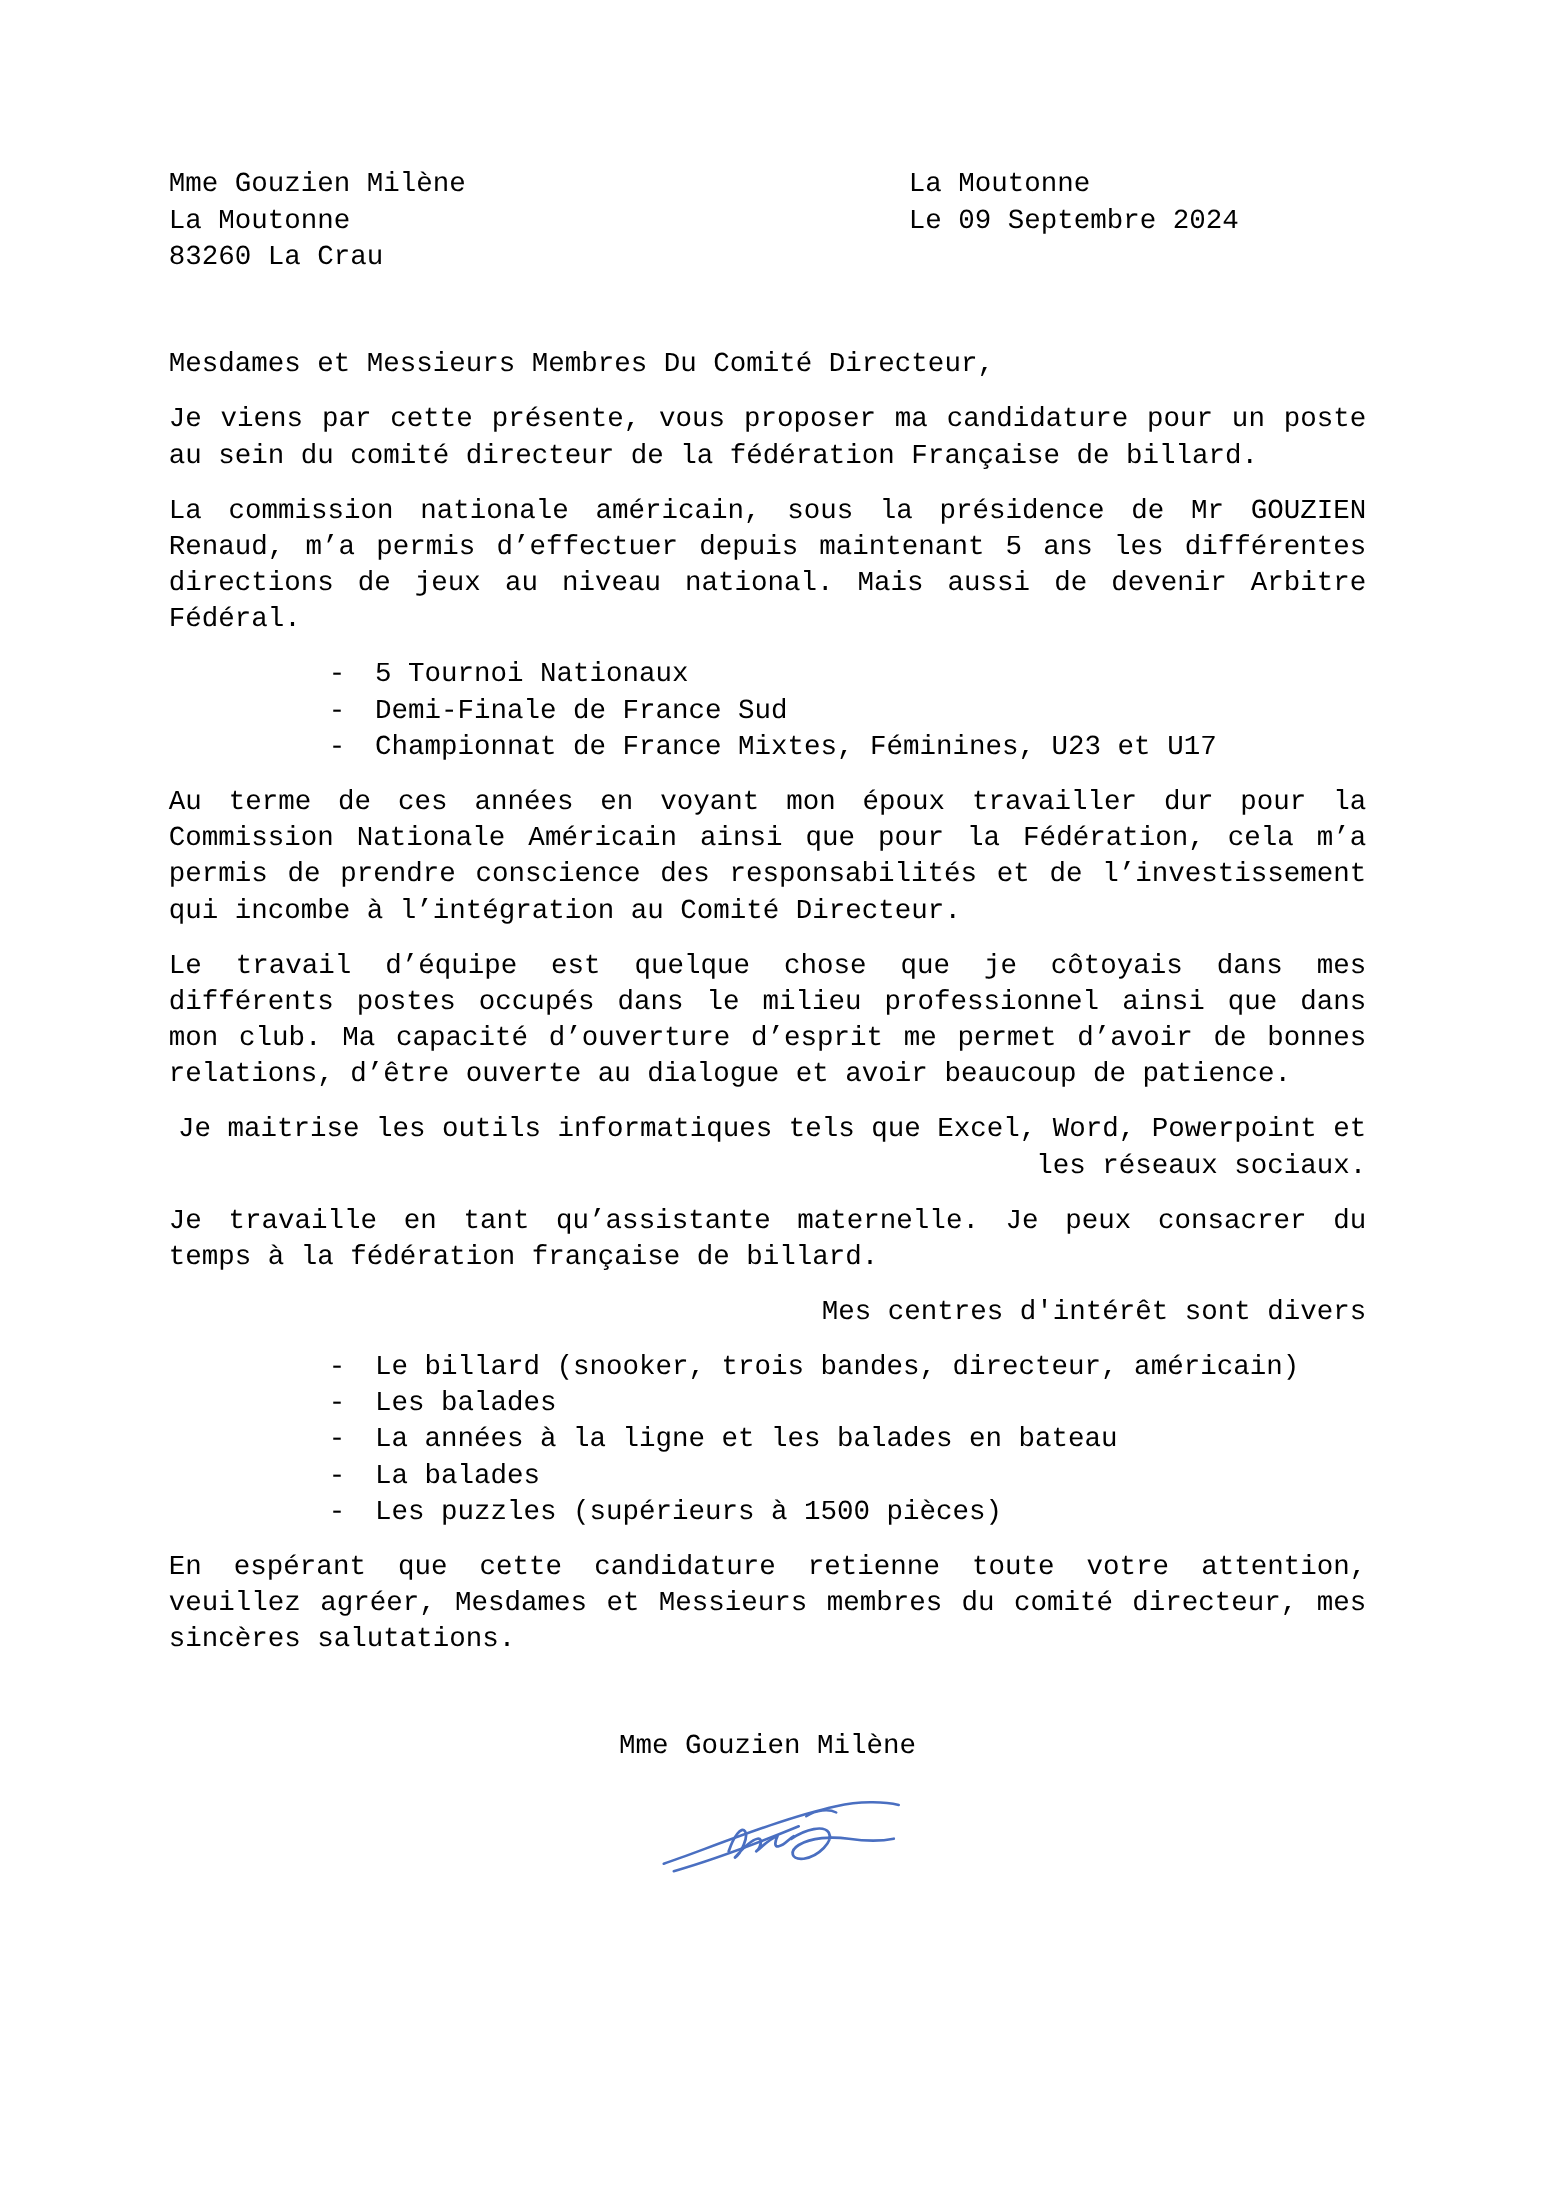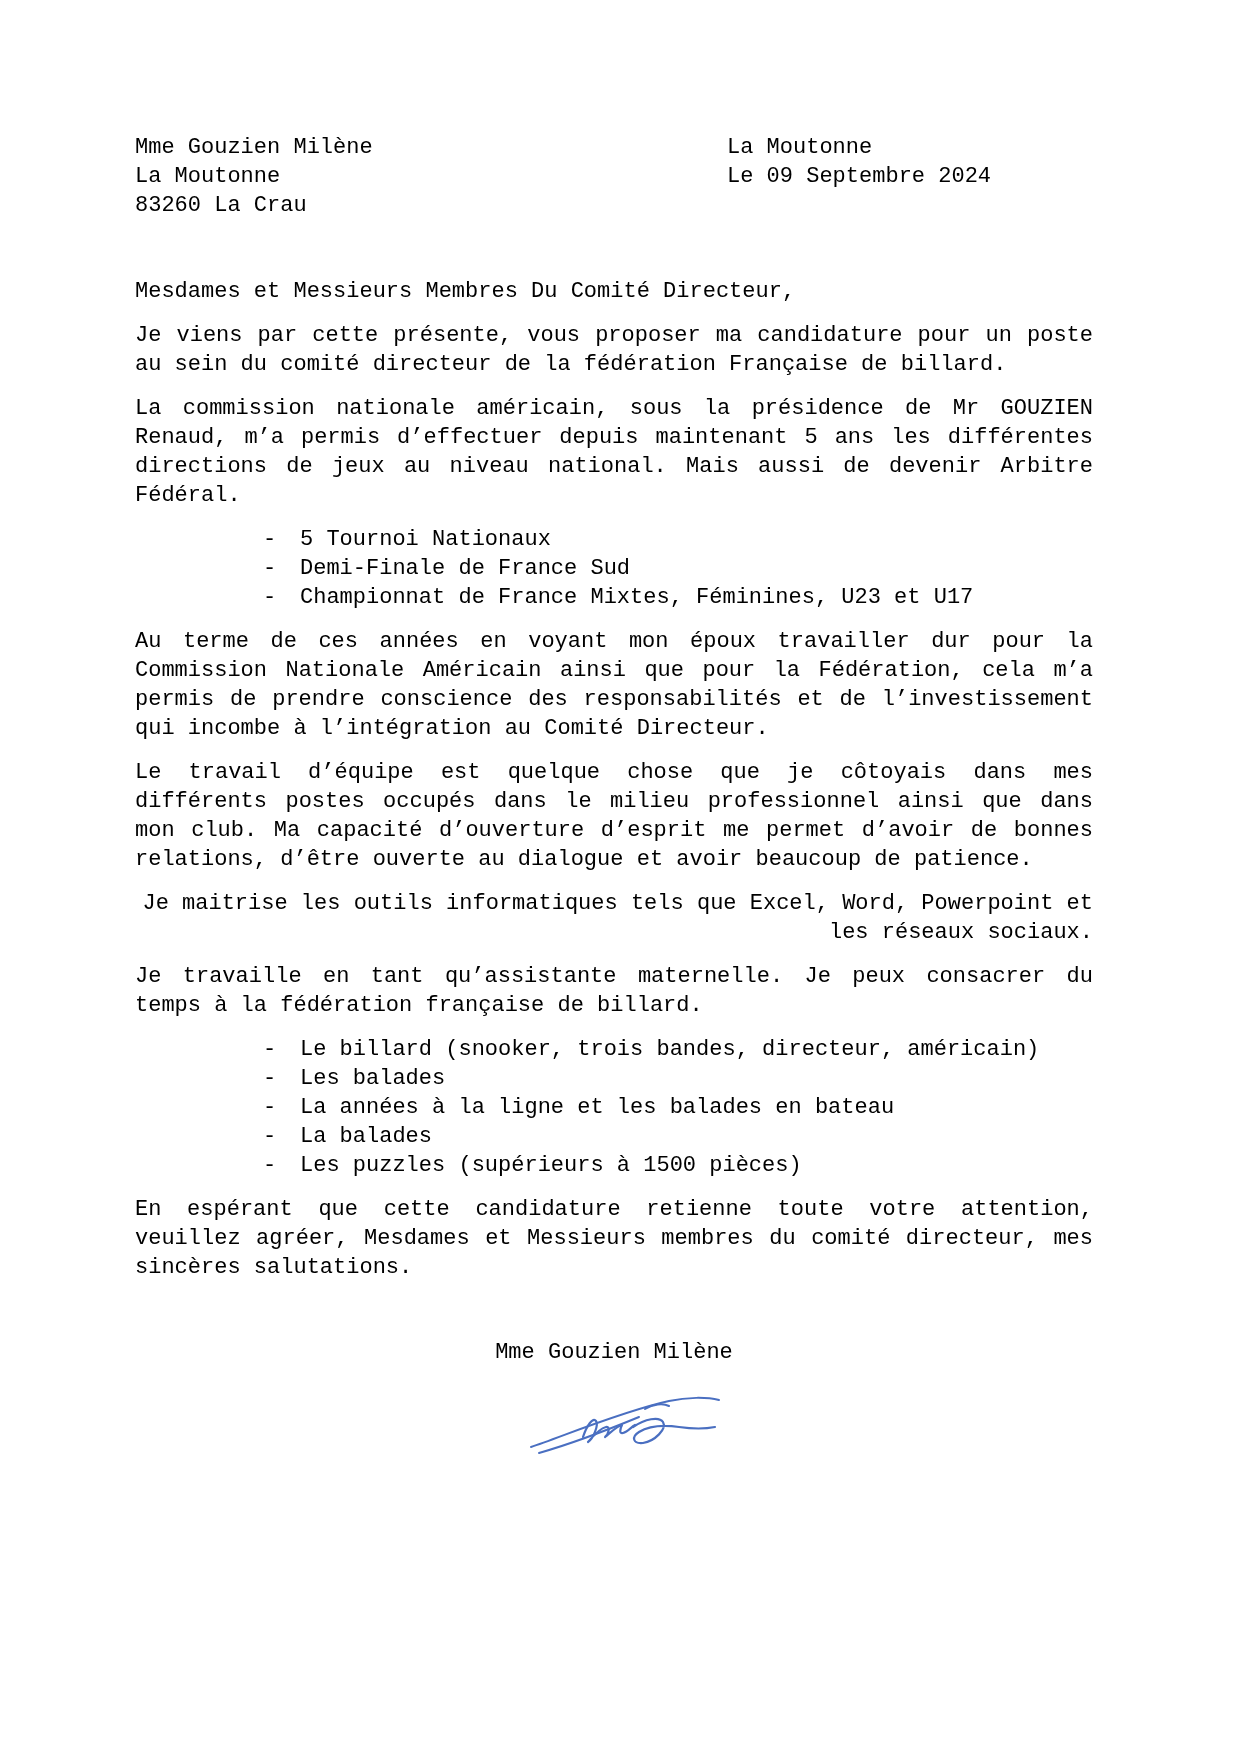--- a/index.html
+++ b/index.html
@@ -98,20 +98,21 @@
     </ul>
 
     <p class="body-par">Au terme de ces années en voyant mon époux travailler dur pour la Commission Nationale Américain ainsi que pour la Fédération, cela m’a permis de prendre conscience des responsabilités et de l’investissement qui incombe à l’intégration au Comité Directeur.</p>
 
     <p class="body-par">Le travail d’équipe est quelque chose que je côtoyais dans mes différents postes occupés dans le milieu professionnel ainsi que dans mon club. Ma capacité d’ouverture d’esprit me permet d’avoir de bonnes relations, d’être ouverte au dialogue et avoir beaucoup de patience.</p>
 
     <p class="body-par no-just">Je maitrise les outils informatiques tels que Excel, Word, Powerpoint et les réseaux sociaux.</p>
 
     <p class="body-par">Je travaille en tant qu’assistante maternelle. Je peux consacrer du temps à la fédération française de billard.</p>
 
+    <p class="body-par no-just">Mes centres d'intérêt sont divers</p>
 
     <ul class="dash-list">
       <li>
         <span class="dash">-</span>
         <span>Le billard (snooker, trois bandes, directeur, américain)</span>
       </li>
       <li>
         <span class="dash">-</span>
         <span>Les balades</span>
       </li>

